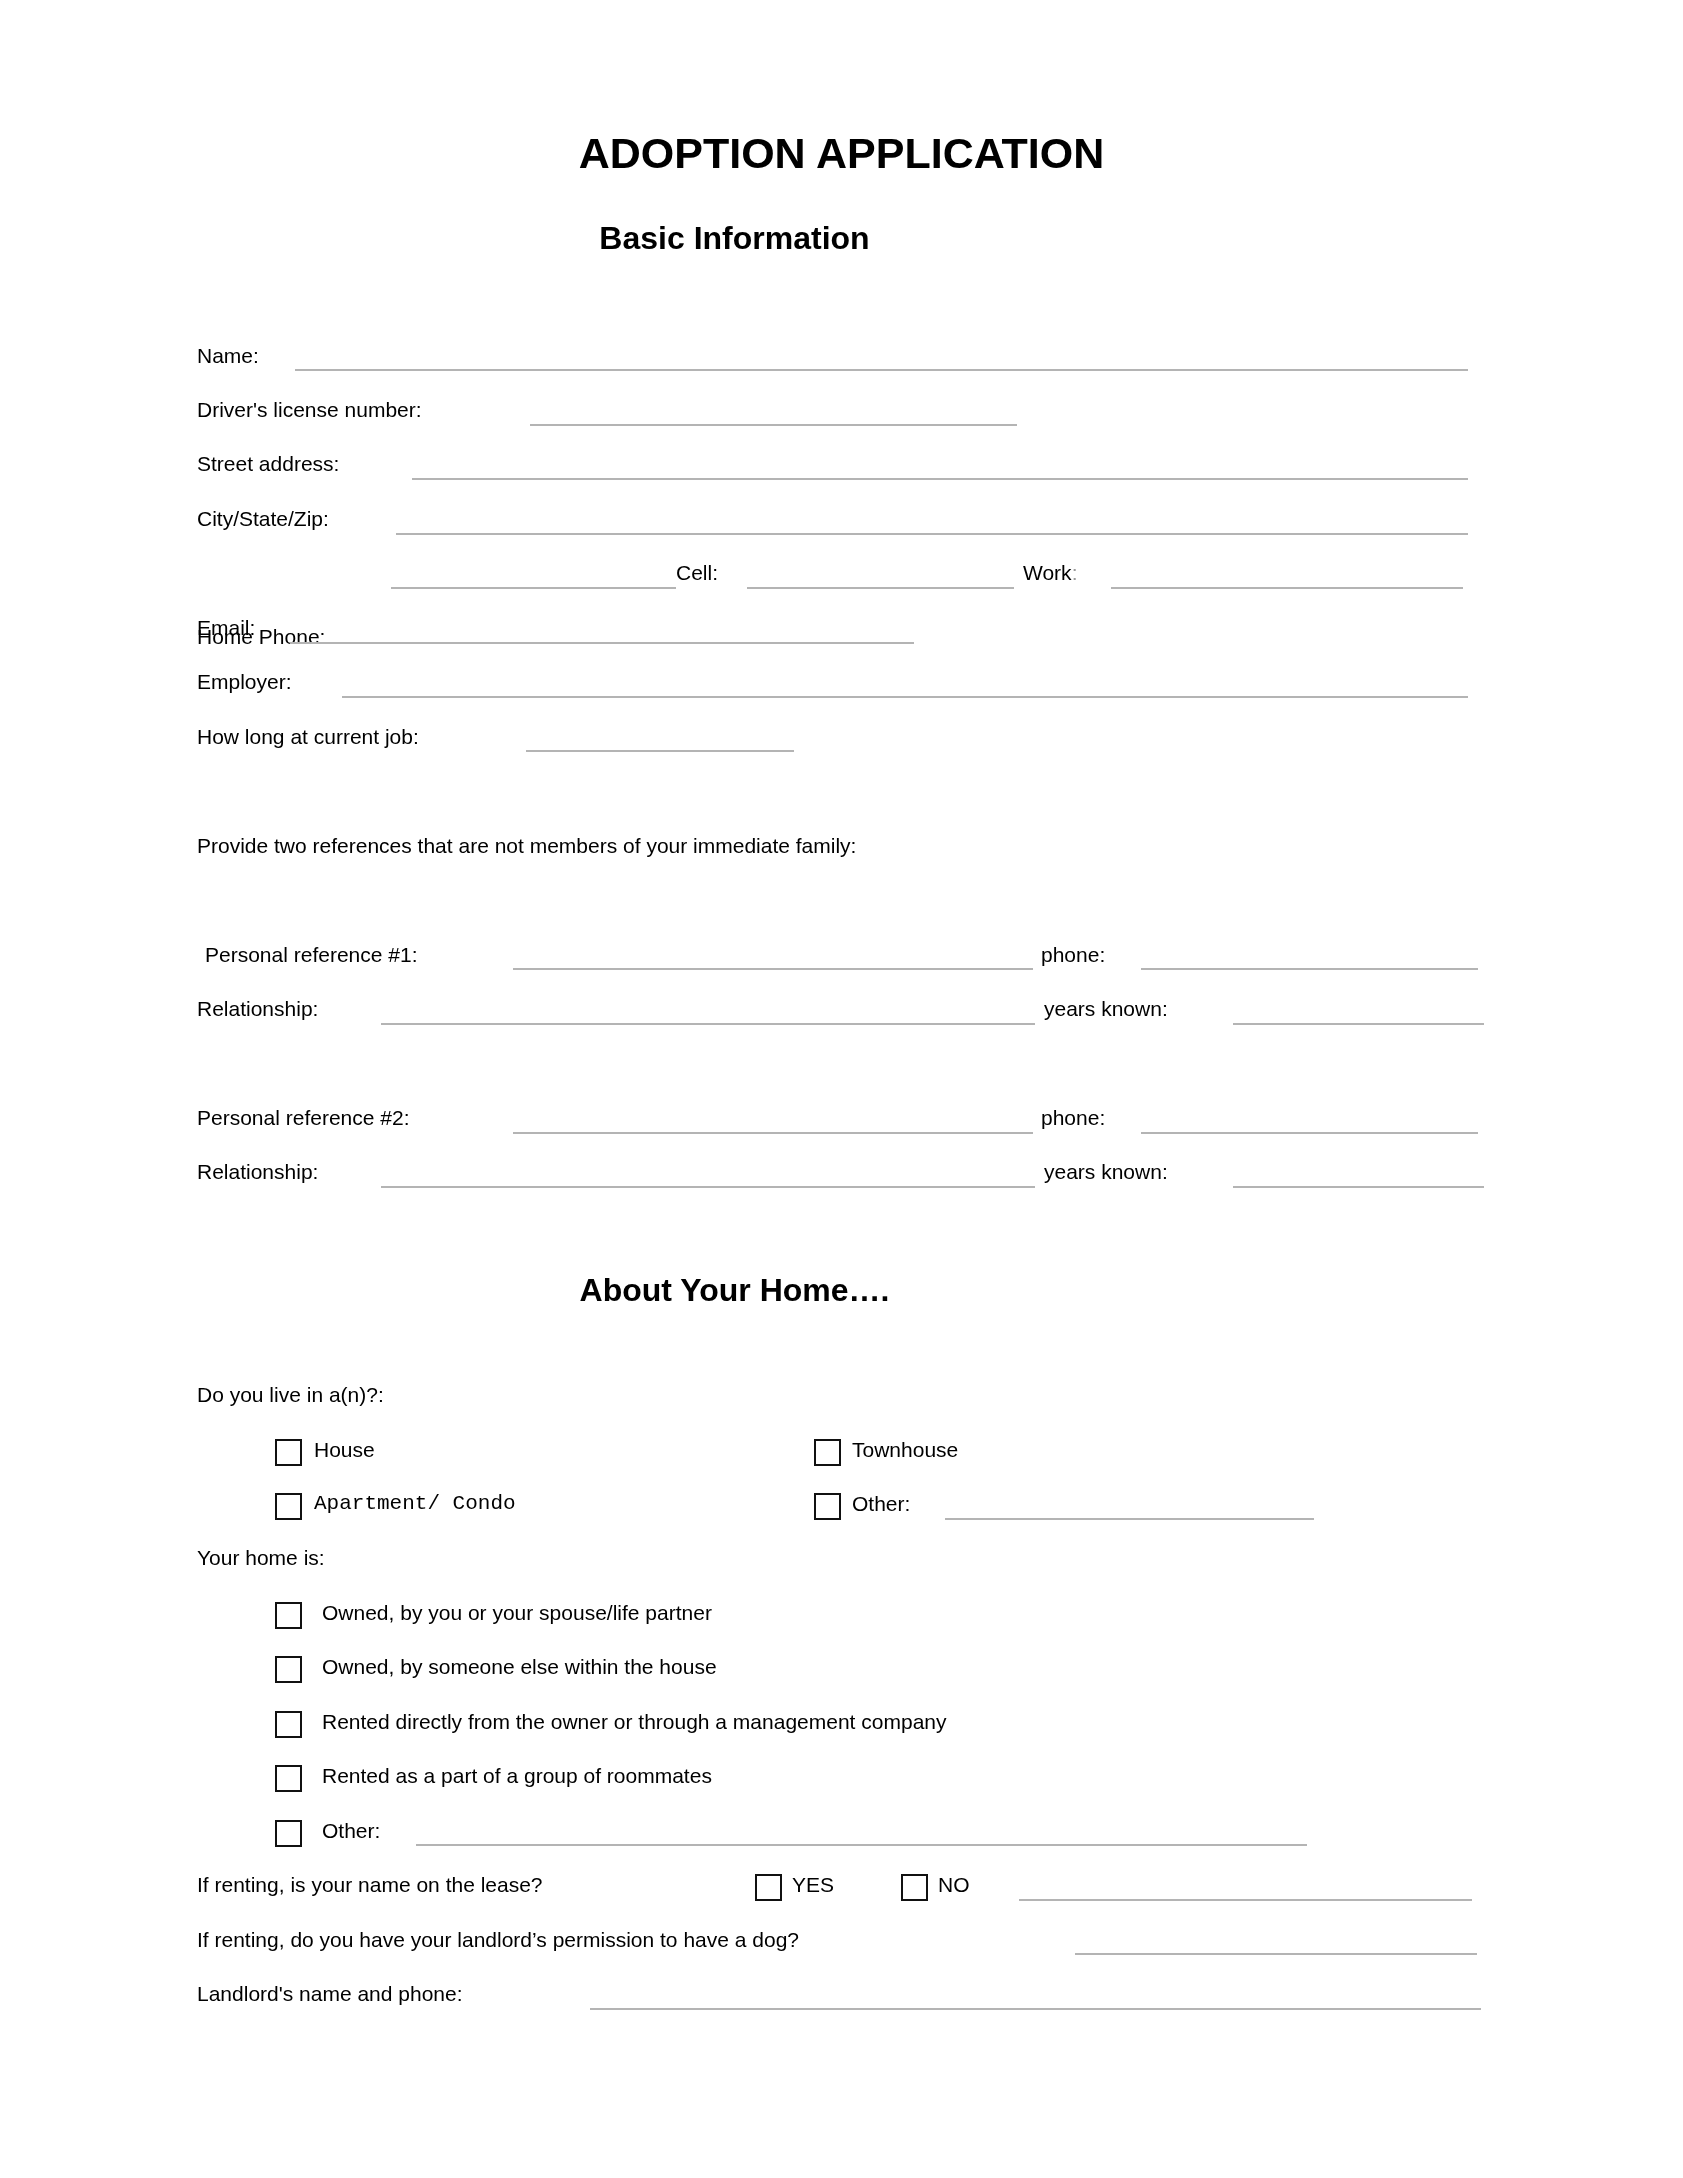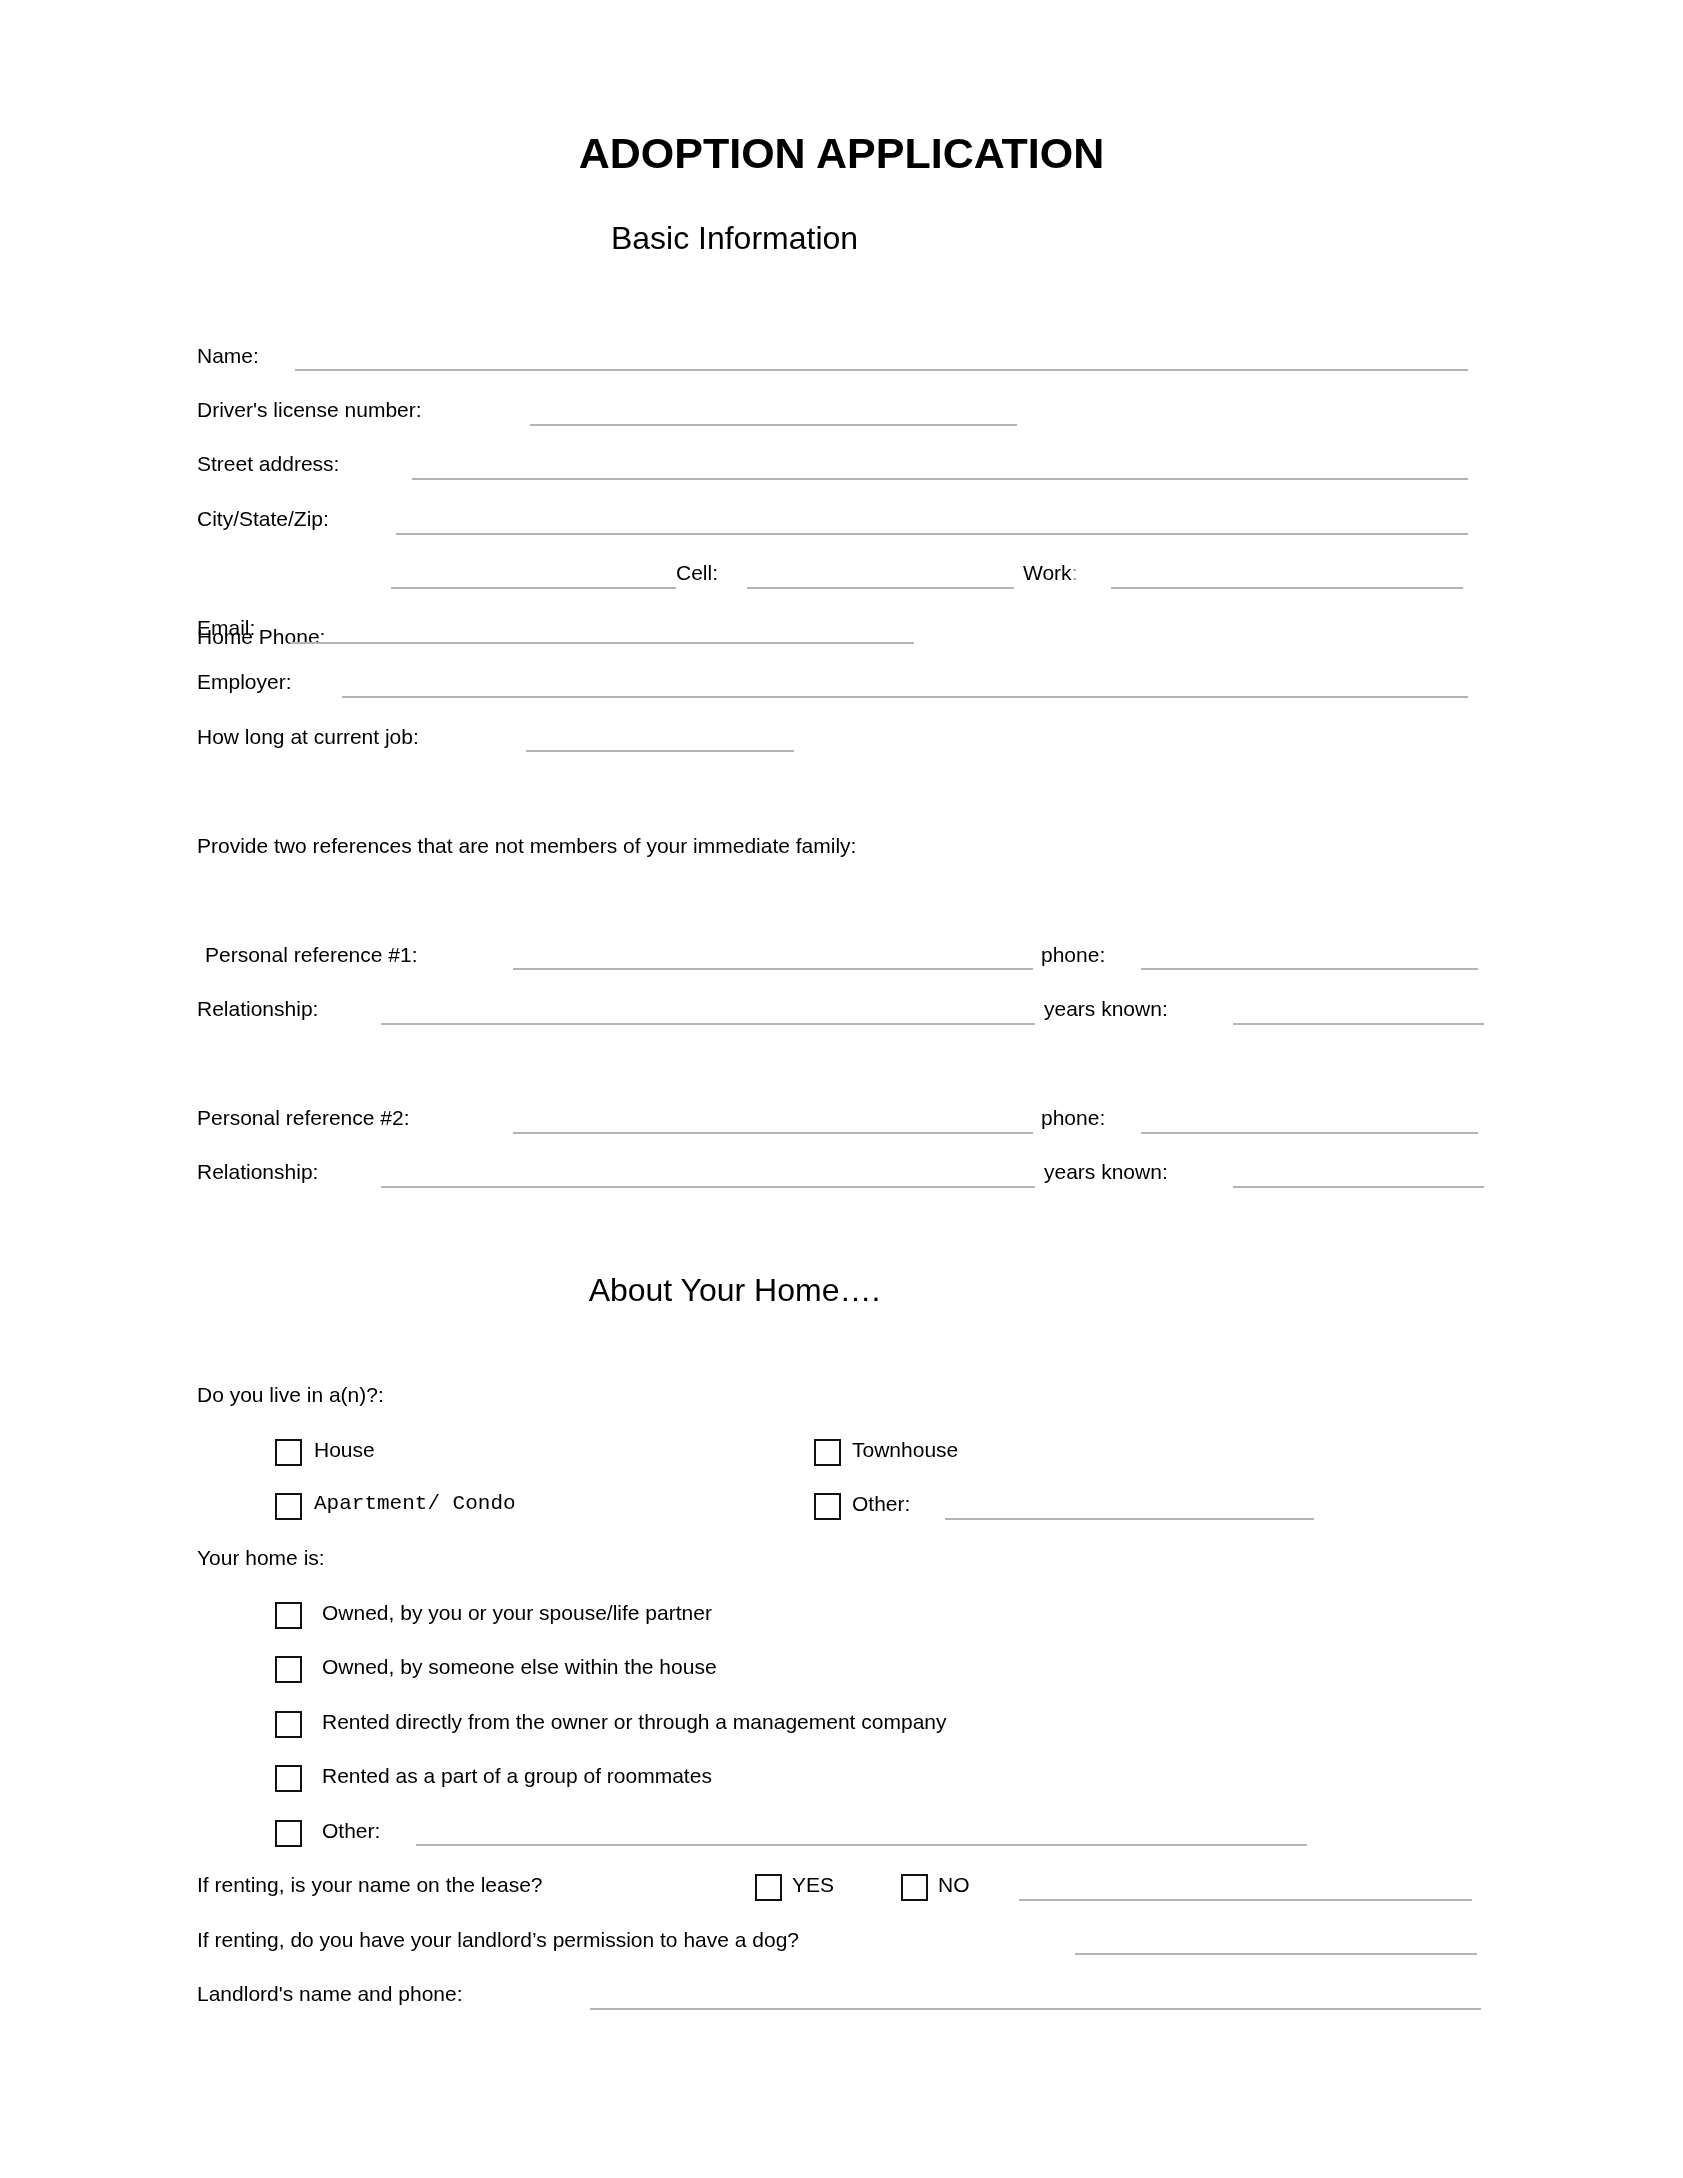--- a/index.html
+++ b/index.html
@@ -1,20 +1,20 @@
 <!DOCTYPE html>
 <html><head>
 <meta charset="utf-8">
 <style>
   html, body { margin: 0; padding: 0; background: #ffffff; }
   body { width: 1683px; height: 2178px; position: relative; overflow: hidden;
          font-family: "Liberation Sans", sans-serif; color: #000; }
   .abs { position: absolute; white-space: nowrap; }
   .title { font-size: 43px; font-weight: bold; left: 0; width: 1683px; text-align: center; }
-  .subtitle { font-size: 32px; font-weight: normal; left: 0; width: 1469px; text-align: center; }
+  .subtitle { font-size: 32px; font-weight: bold; left: 0; width: 1469px; text-align: center; }
   .label { font-size: 21px; line-height: 34px; }
   .line { position: absolute; height: 0; border-bottom: 2px solid #b4b4b4; }
   .cb { position: absolute; width: 27px; height: 27px; border: 2px solid #111; box-sizing: border-box; background: #fff; }
 </style>
 </head>
 <body>
 
 <div>
 
   <div class="abs title" style="top:129px;">ADOPTION APPLICATION</div>

